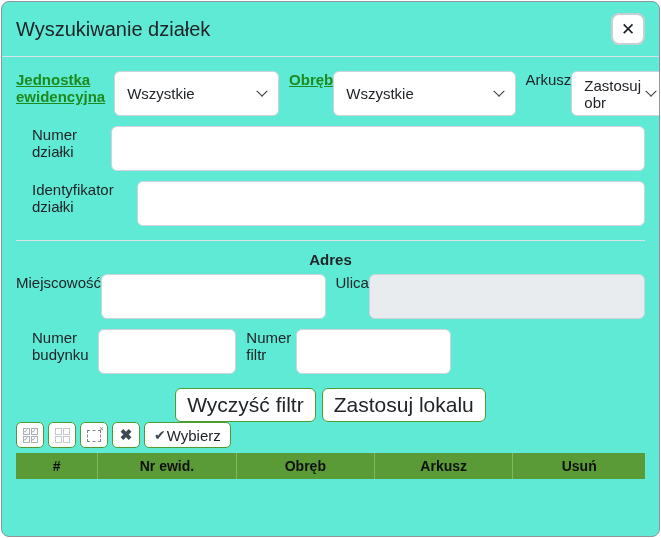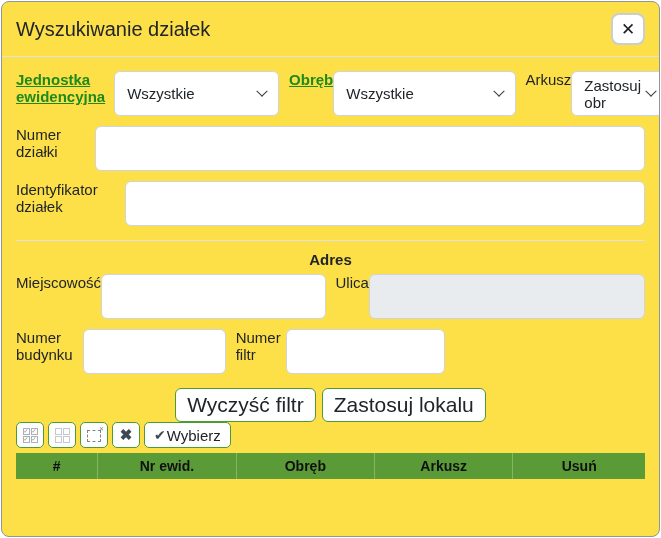--- a/index.html
+++ b/index.html
@@ -2,21 +2,21 @@
 <html><head>
 <meta charset="utf-8">
 <style>
   * { box-sizing: border-box; margin: 0; padding: 0; }
   html, body { width: 661px; height: 538px; background: #fff; }
   body { font-family: "Liberation Sans", sans-serif; color: #212529; }
 
   .dialog {
     width: 659px; height: 536px; margin: 1px;
     border: 1px solid #8f969c; border-radius: 8px;
-    background: #fde047; overflow: hidden;
+    background: #5eead4; overflow: hidden;
     display: flex; flex-direction: column;
   }
 
   
   .dlg-header {
     display: flex; align-items: center;
     padding: 11px 14px; border-bottom: 1px solid #dee2e6;
     flex: 0 0 auto;
   }
   .dlg-title { font-size: 20px; font-weight: 500; color: #212529; }
@@ -49,21 +49,21 @@
   }
   .chev {
     width: 8px; height: 8px; flex: 0 0 auto;
     border-right: 1.6px solid #343a40; border-bottom: 1.6px solid #343a40;
     transform: rotate(45deg) translate(-2px,-2px);
   }
   .tinput:disabled { background: #e9ecef; }
 
   .w-43 { width: 43%; } .w-37 { width: 37%; } .w-19 { width: 19%; }
   .w-50 { width: 50%; } .w-33 { width: 33.33%; }
-  .mt10 { margin-top: 10px; }
+  .mt10 { margin-top: 10px; margin-left: 16px; }
 
   .divider { border: 0; border-top: 1px solid #dee2e6; margin: 14px 0 10px 0; }
 
   .section-heading {
     text-align: center; font-weight: bold; font-size: 15px; margin-bottom: 6px;
   }
 
   .btn-row { display: flex; justify-content: center; gap: 6px; margin-top: 14px; }
   .btn-green {
     background: #fff; border: 1px solid #4e9b31; border-radius: 6px;
@@ -147,21 +147,21 @@
         </div>
       </div>
     </div>
 
     <div class="field mt10">
       <span class="f-label">Numer działki</span>
       <input class="tinput" type="text" value="" style="">
     </div>
 
     <div class="field mt10">
-      <span class="f-label">Identyfikator działek</span>
+      <span class="f-label">Identyfikator działki</span>
       <input class="tinput" type="text" value="" style="">
     </div>
 
     <hr class="divider">
 
     <div class="section-heading">Adres</div>
 
     <div class="row">
       <div class="field w-50">
         <span class="f-label">Miejscowość</span>

